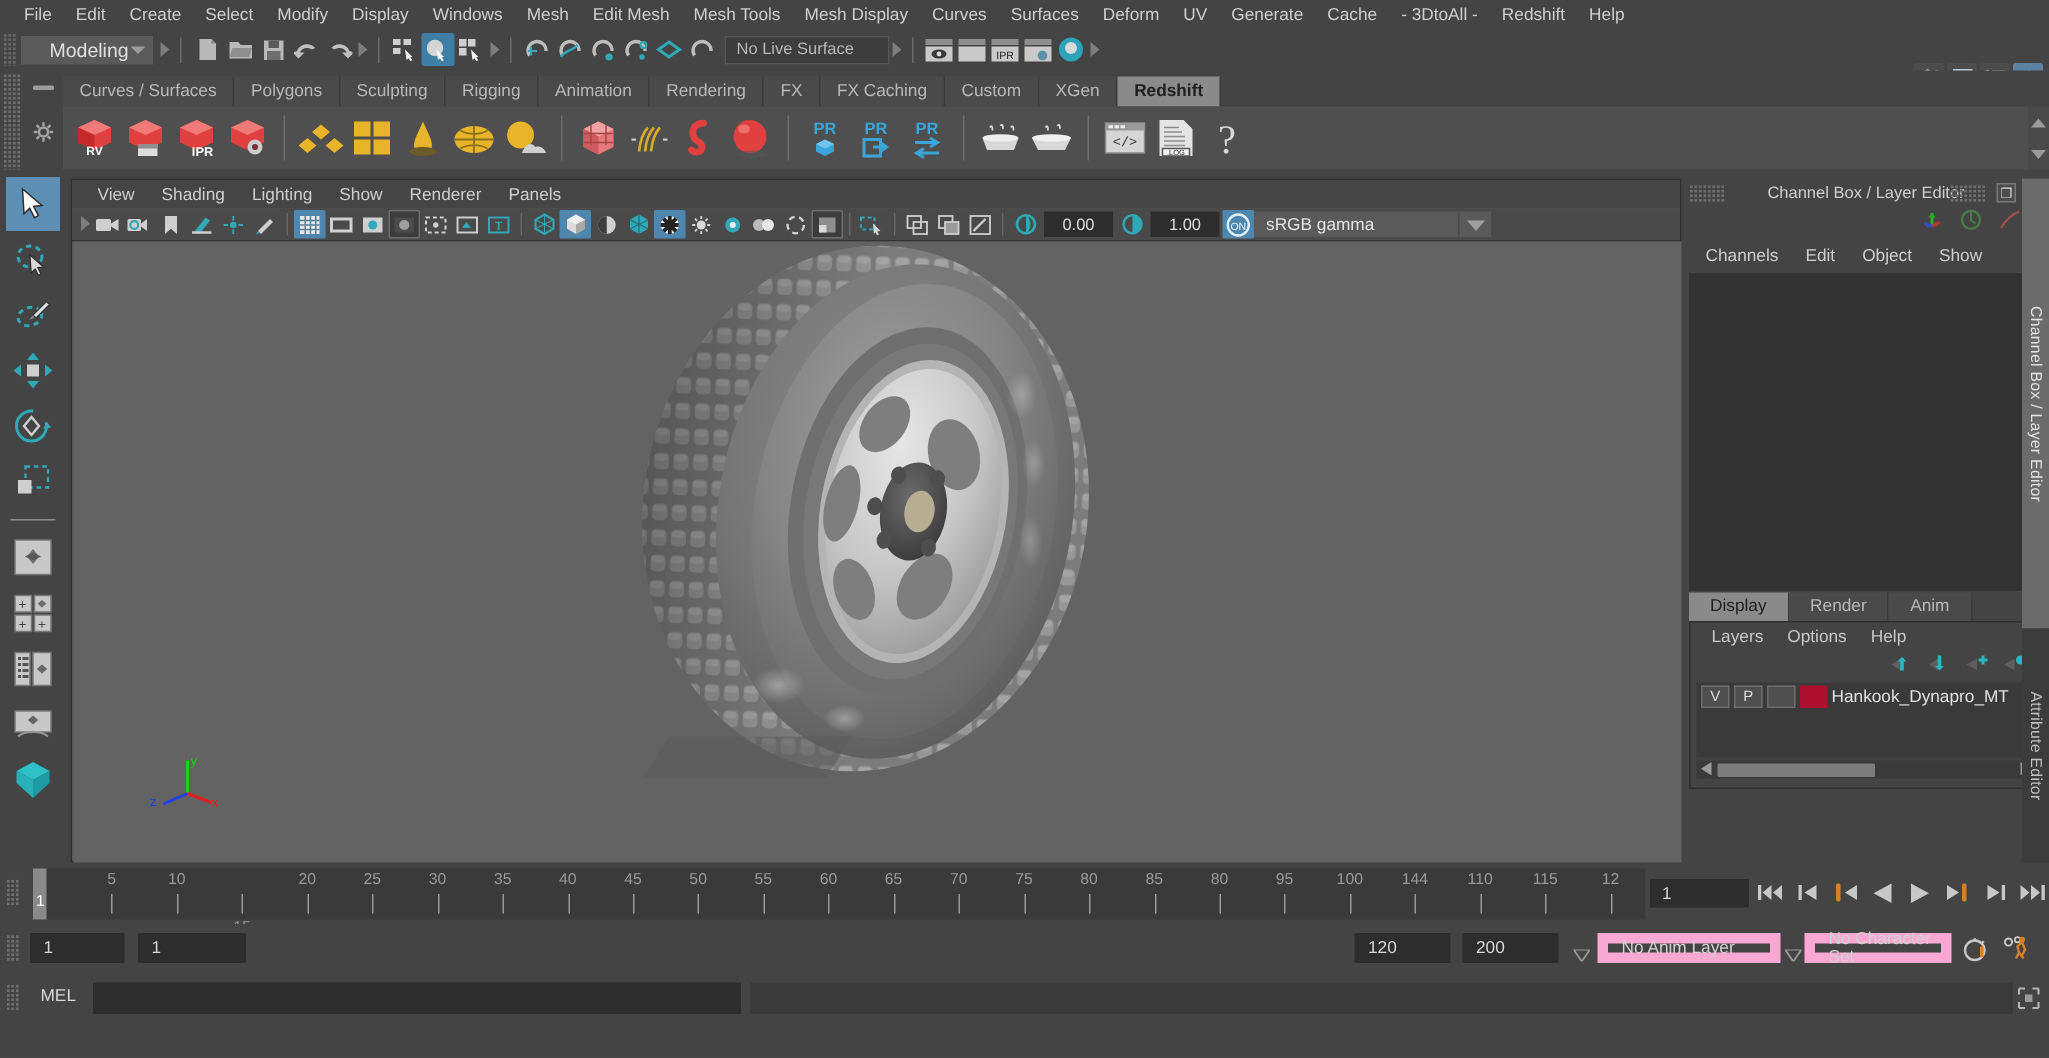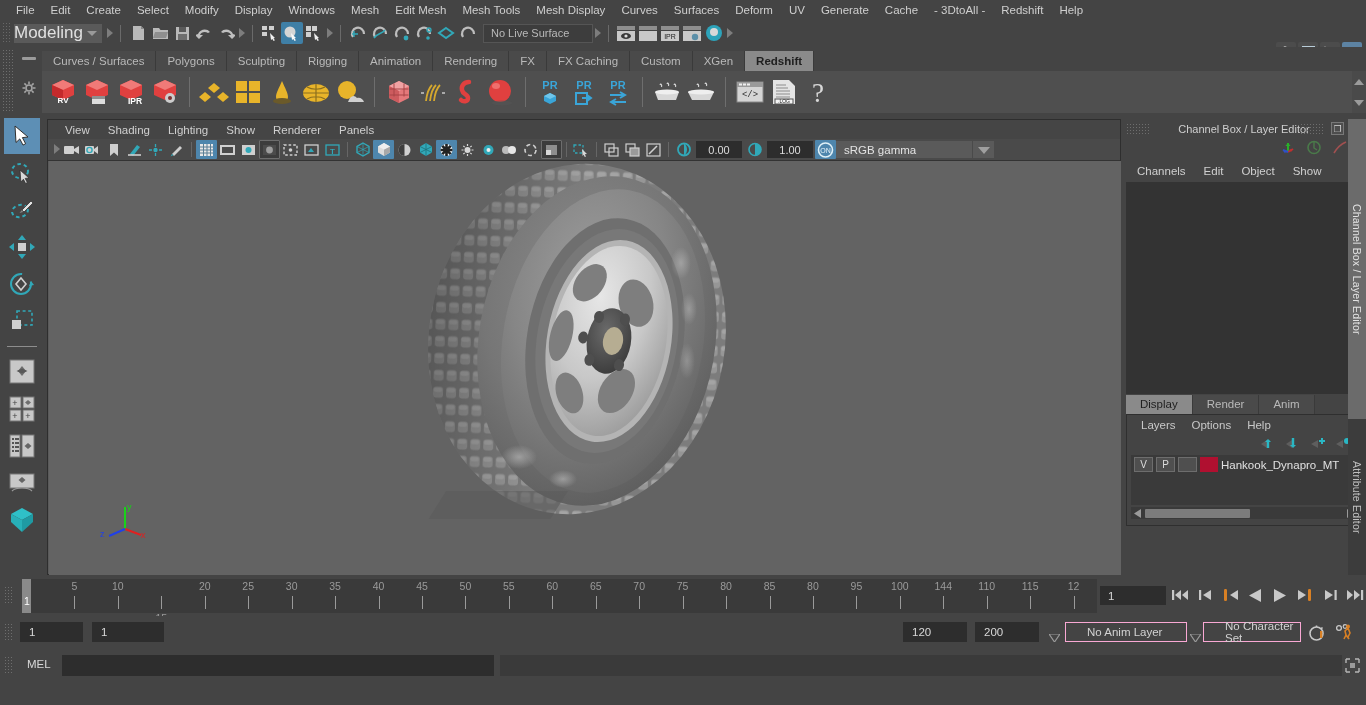--- a/index.html
+++ b/index.html
@@ -24,22 +24,22 @@
   
   .statusline {
     position: absolute; left: 0; top: 20px; width: 1366px; height: 26px;
     background: #444444; display: flex; align-items: center;
   }
   .grip { width: 9px; height: 22px; margin: 0 3px 0 2px; flex: 0 0 auto;
     background-image: radial-gradient(#6e6e6e 40%, transparent 41%);
     background-size: 3px 3px; opacity: .85; }
   .mode-select {
     width: 88px; height: 19px; background: #5a5a5a; border: none;
-    color: #e0e0e0; font-size: 17px; display: flex; align-items: center;
-    padding-left: 0; position: relative; margin-right: 3px;
+    color: #e0e0e0; font-size: 13px; display: flex; align-items: center;
+    padding-left: 19px; position: relative; margin-right: 3px;
   }
   .mode-select .caret {
     position: absolute; right: 5px; top: 7px;
     border-left: 5px solid transparent; border-right: 5px solid transparent;
     border-top: 5px solid #9a9a9a;
   }
   .sep-bar { width: 1px; height: 17px; background: #6a6a6a; margin: 0 6px; flex: 0 0 auto; }
   .sep-arrow { width: 9px; height: 17px; flex: 0 0 auto; position: relative; }
   .sep-arrow:after { content:""; position: absolute; left: 2px; top: 3px;
     border-top: 5px solid transparent; border-bottom: 5px solid transparent;
@@ -153,22 +153,22 @@
   .tbox { position: absolute; top: 8px; height: 19px; background: #2d2d2d; color: #d5d5d5;
     font-size: 11.5px; display: flex; align-items: center; padding-left: 8px; }
   .playbtns { position: absolute; left: 1170px; top: 6px; display: flex; align-items: center; gap: 5px; }
   .pb { width: 20px; height: 22px; display: flex; align-items: center; justify-content: center; }
 
   
   .rangewrap { position: absolute; left: 0; top: 616px; width: 1366px; height: 32px; background: #444444; }
   .rbox { position: absolute; top: 6px; height: 20px; background: #2d2d2d; color: #d8d8d8;
     font-size: 11.5px; display: flex; align-items: center; padding-left: 9px; }
   .rdrop { position: absolute; top: 12px; width: 11px; height: 8px; }
-  .selbox { position: absolute; top: 6px; height: 20px; border: 1px solid #f9a8d4; background: #444;
-    color: #d2d2d2; font-size: 11.5px; display: flex; align-items: center; padding-left: 21px; }
+  .selbox { position: absolute; top: 6px; height: 20px; border: 7px solid #f9a8d4; background: #444;
+    color: #d2d2d2; font-size: 11.5px; display: flex; align-items: center; padding-left: 9px; }
 
   
   .cmdwrap { position: absolute; left: 0; top: 650px; width: 1366px; height: 30px; background: #444444; }
   .mel-lab { position: absolute; left: 27px; top: 8px; font-size: 11.5px; color: #d8d8d8; }
   .cmd-in { position: absolute; left: 62px; top: 5px; width: 432px; height: 21px; background: #2d2d2d; }
   .cmd-out { position: absolute; left: 500px; top: 5px; width: 842px; height: 21px; background: #3a3a3a; }
   .cmd-btn { position: absolute; right: 5px; top: 5px; width: 18px; height: 21px;
     display: flex; align-items: center; justify-content: center; }
 
   

